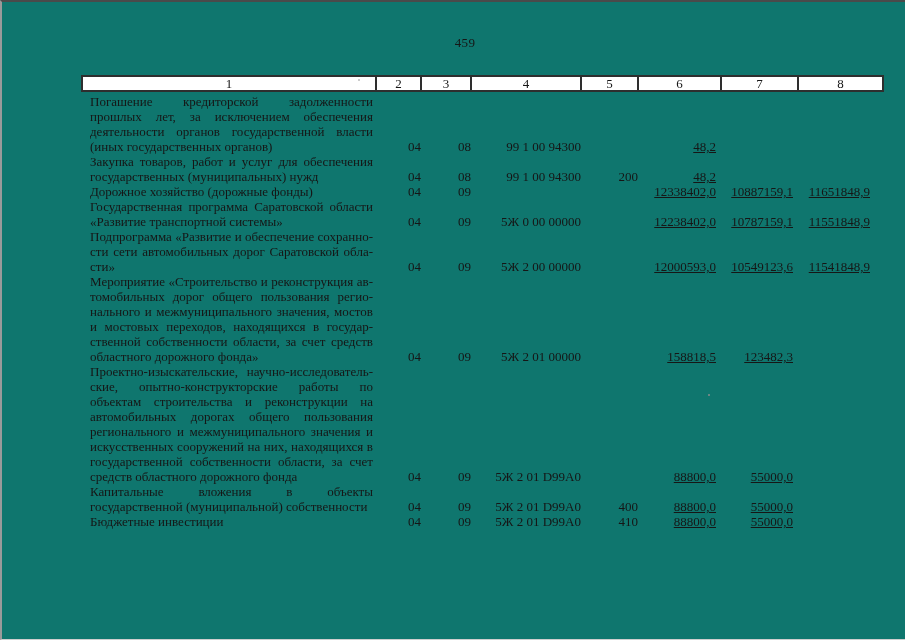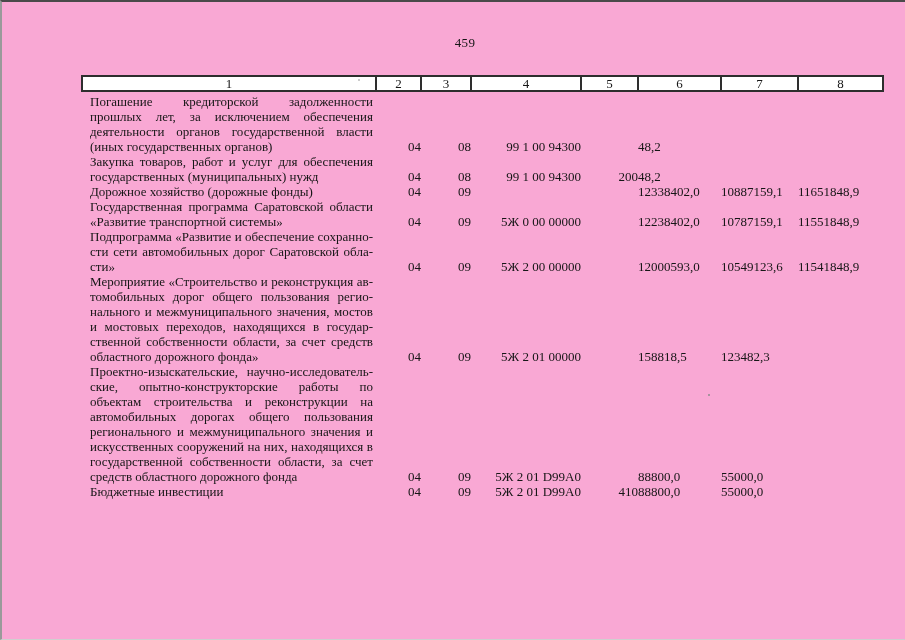--- a/index.html
+++ b/index.html
@@ -10,21 +10,21 @@
     font-family: "Liberation Serif", "DejaVu Serif", serif;
     color: #161616;
     overflow: hidden;
   }
   .page {
     position: absolute; inset: 0;
     box-sizing: border-box;
     border-top: 2px solid #4a4a4a;
     border-left: 2px solid #9a9a9a;
     border-bottom: 1px solid #cfcfcf;
-    background: #f9a8d4;
+    background: #0f766e;
   }
   .page-number {
     position: absolute;
     top: 33px; left: 20px; width: 886px;
     text-align: center;
     font-size: 13px;
     letter-spacing: 0.3px;
   }
   table.budget {
     position: absolute;
@@ -54,22 +54,23 @@
     padding-left: 8px;
     padding-right: 3px;
     hyphens: manual;
     margin-left: 16px;
   }
   td.col-rz, td.col-pr, td.col-csr, td.col-vr {
     text-align: right;
     white-space: nowrap;
   }
   td.col-y1, td.col-y2, td.col-y3 {
-    text-align: left;
+    text-align: right;
     white-space: nowrap;
+    text-decoration: underline;
   }
   td.col-y1 { padding-right: 5px; }
   td.col-y2 { padding-right: 5px; }
   td.col-y3 { padding-right: 13px; }
   .speck {
     position: absolute;
     width: 2px; height: 2px;
     background: #8d8d8d;
     border-radius: 50%;
   }
@@ -168,20 +169,30 @@
           <td class="col-name">Проектно-изыскательские, научно-исследователь­ские, опытно-конструкторские работы по объектам строительства и реконструкции на автомобильных дорогах общего пользования регионального и межмуниципального значения и искусственных сооружений на них, находящихся в государствен­ной собственности области, за счет средств об­ластного дорожного фонда</td>
           <td class="col-rz">04</td>
           <td class="col-pr">09</td>
           <td class="col-csr">5Ж 2 01 D99A0</td>
           <td class="col-vr"></td>
           <td class="col-y1">88800,0</td>
           <td class="col-y2">55000,0</td>
           <td class="col-y3"></td>
         </tr>
         <tr>
+          <td class="col-name">Капитальные вложения в объекты государственной (муниципальной) собственности</td>
+          <td class="col-rz">04</td>
+          <td class="col-pr">09</td>
+          <td class="col-csr">5Ж 2 01 D99A0</td>
+          <td class="col-vr">400</td>
+          <td class="col-y1">88800,0</td>
+          <td class="col-y2">55000,0</td>
+          <td class="col-y3"></td>
+        </tr>
+        <tr>
           <td class="col-name">Бюджетные инвестиции</td>
           <td class="col-rz">04</td>
           <td class="col-pr">09</td>
           <td class="col-csr">5Ж 2 01 D99A0</td>
           <td class="col-vr">410</td>
           <td class="col-y1">88800,0</td>
           <td class="col-y2">55000,0</td>
           <td class="col-y3"></td>
         </tr>
       </tbody>

